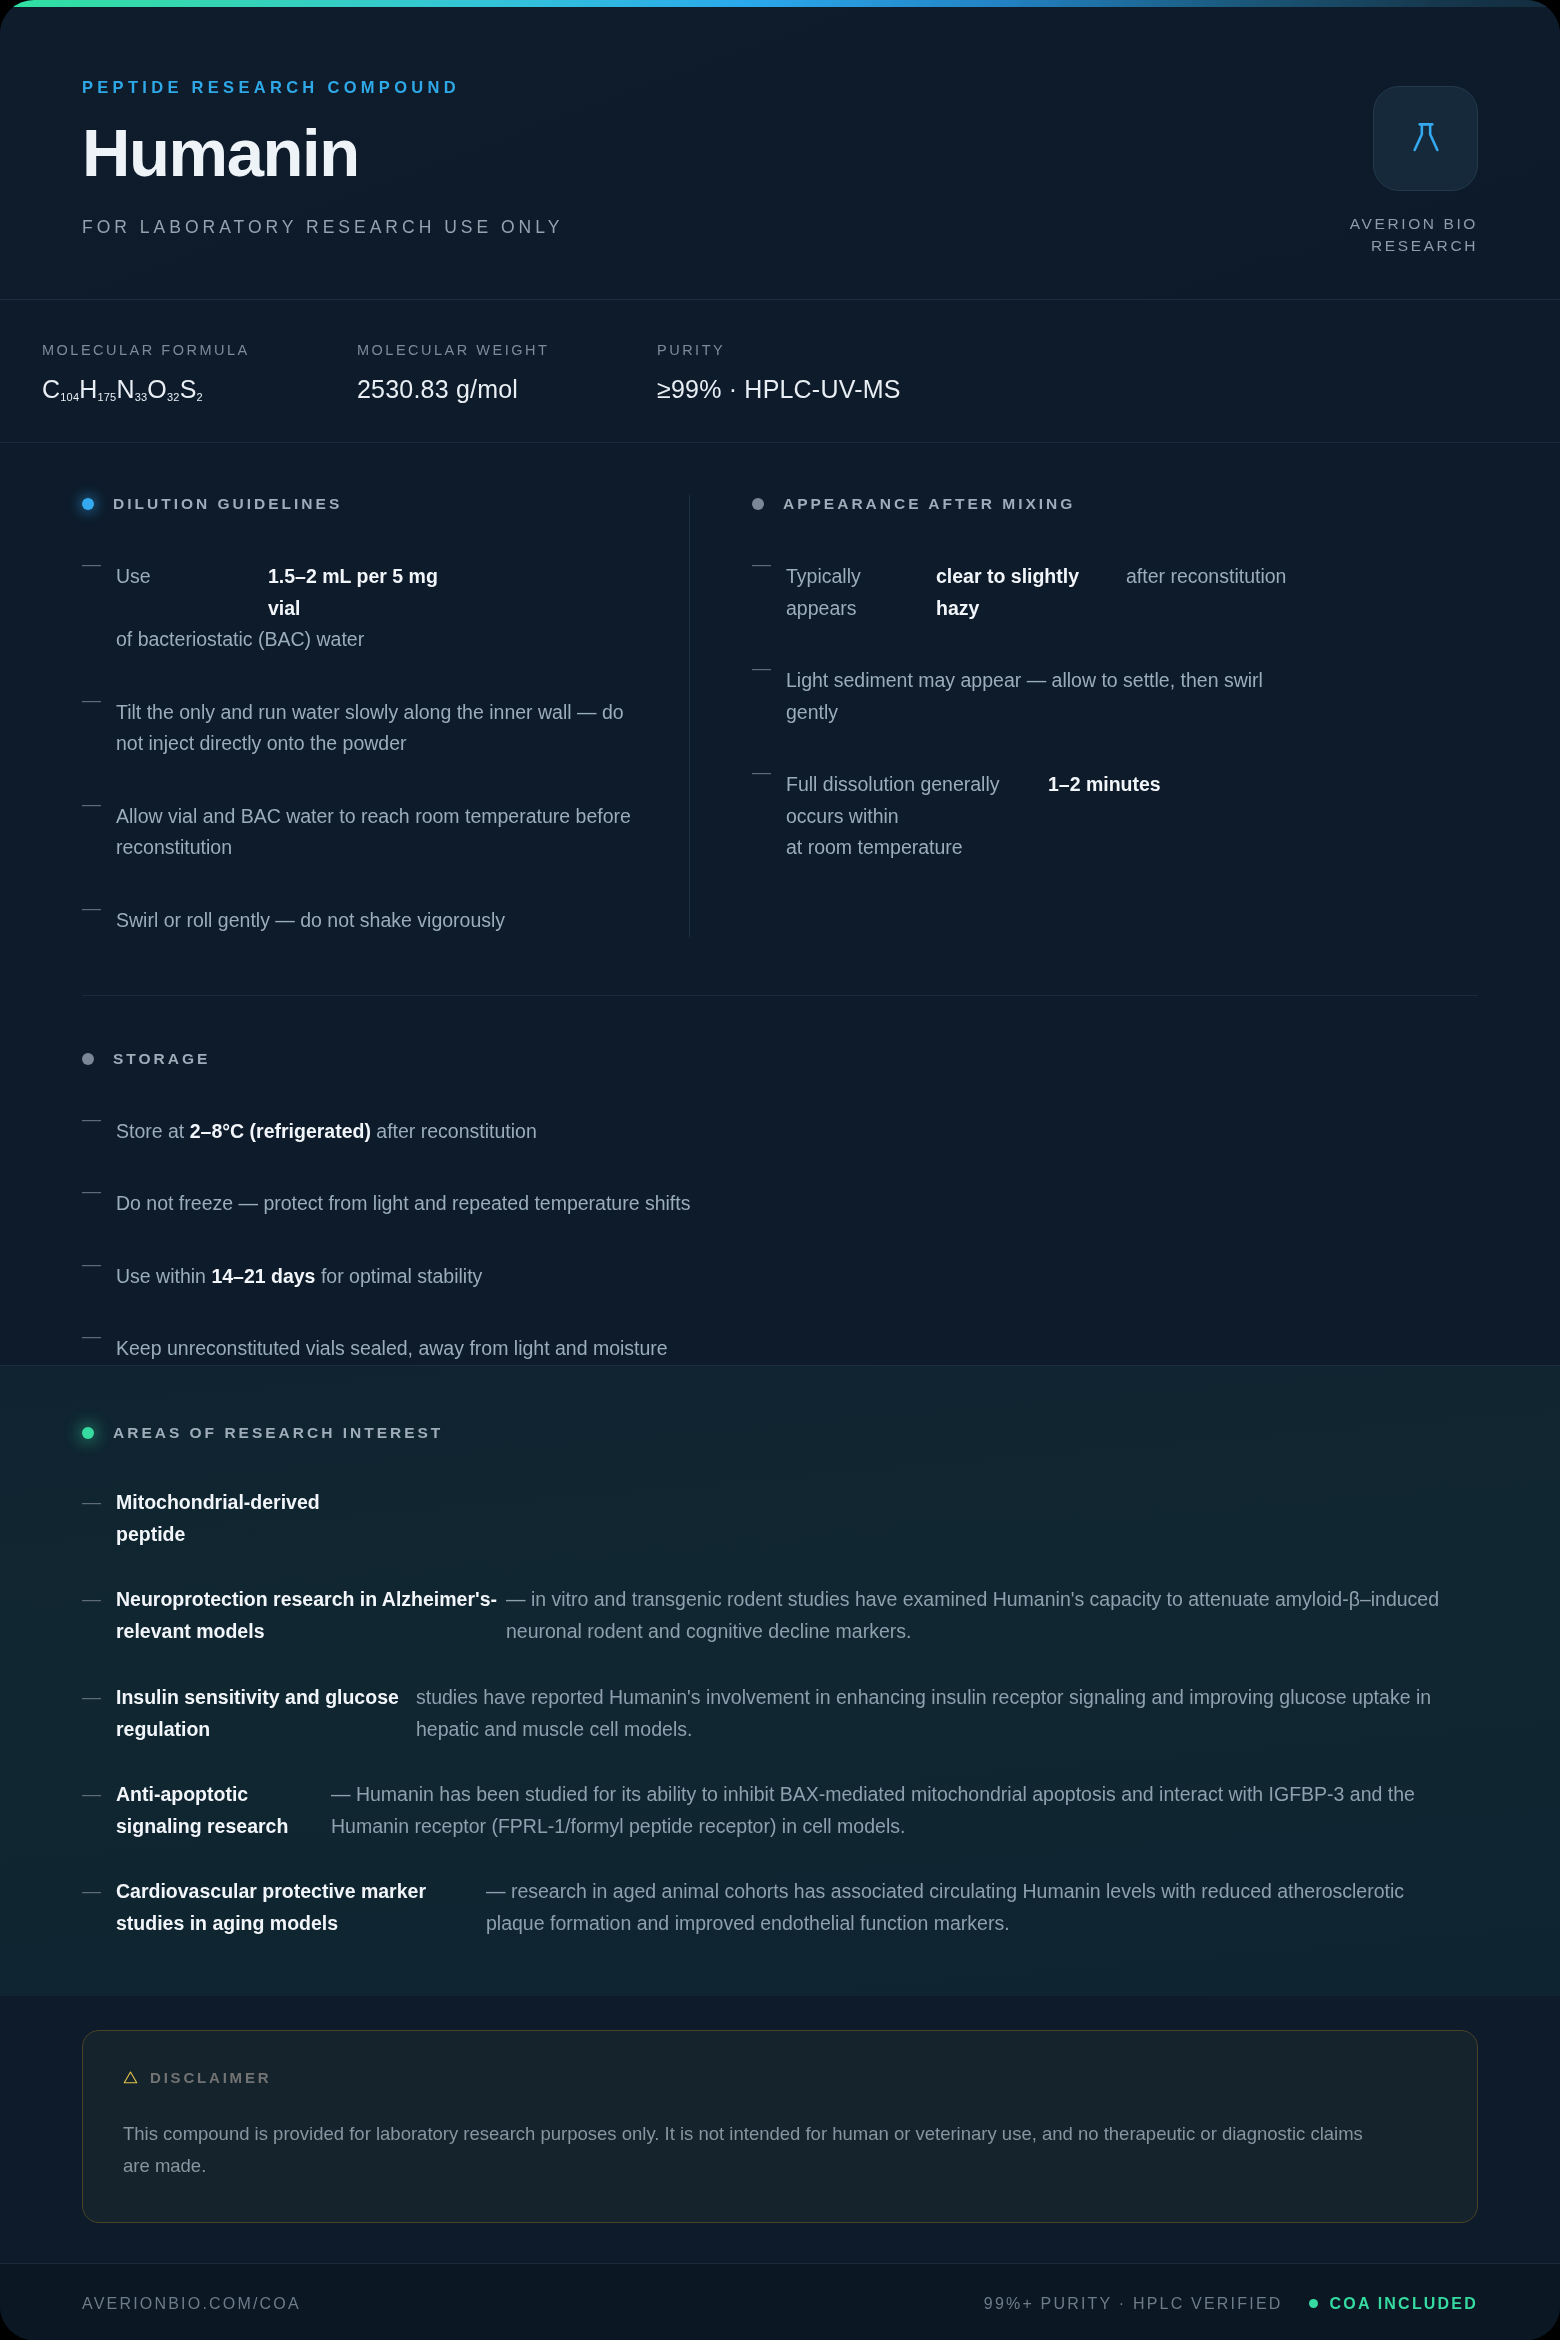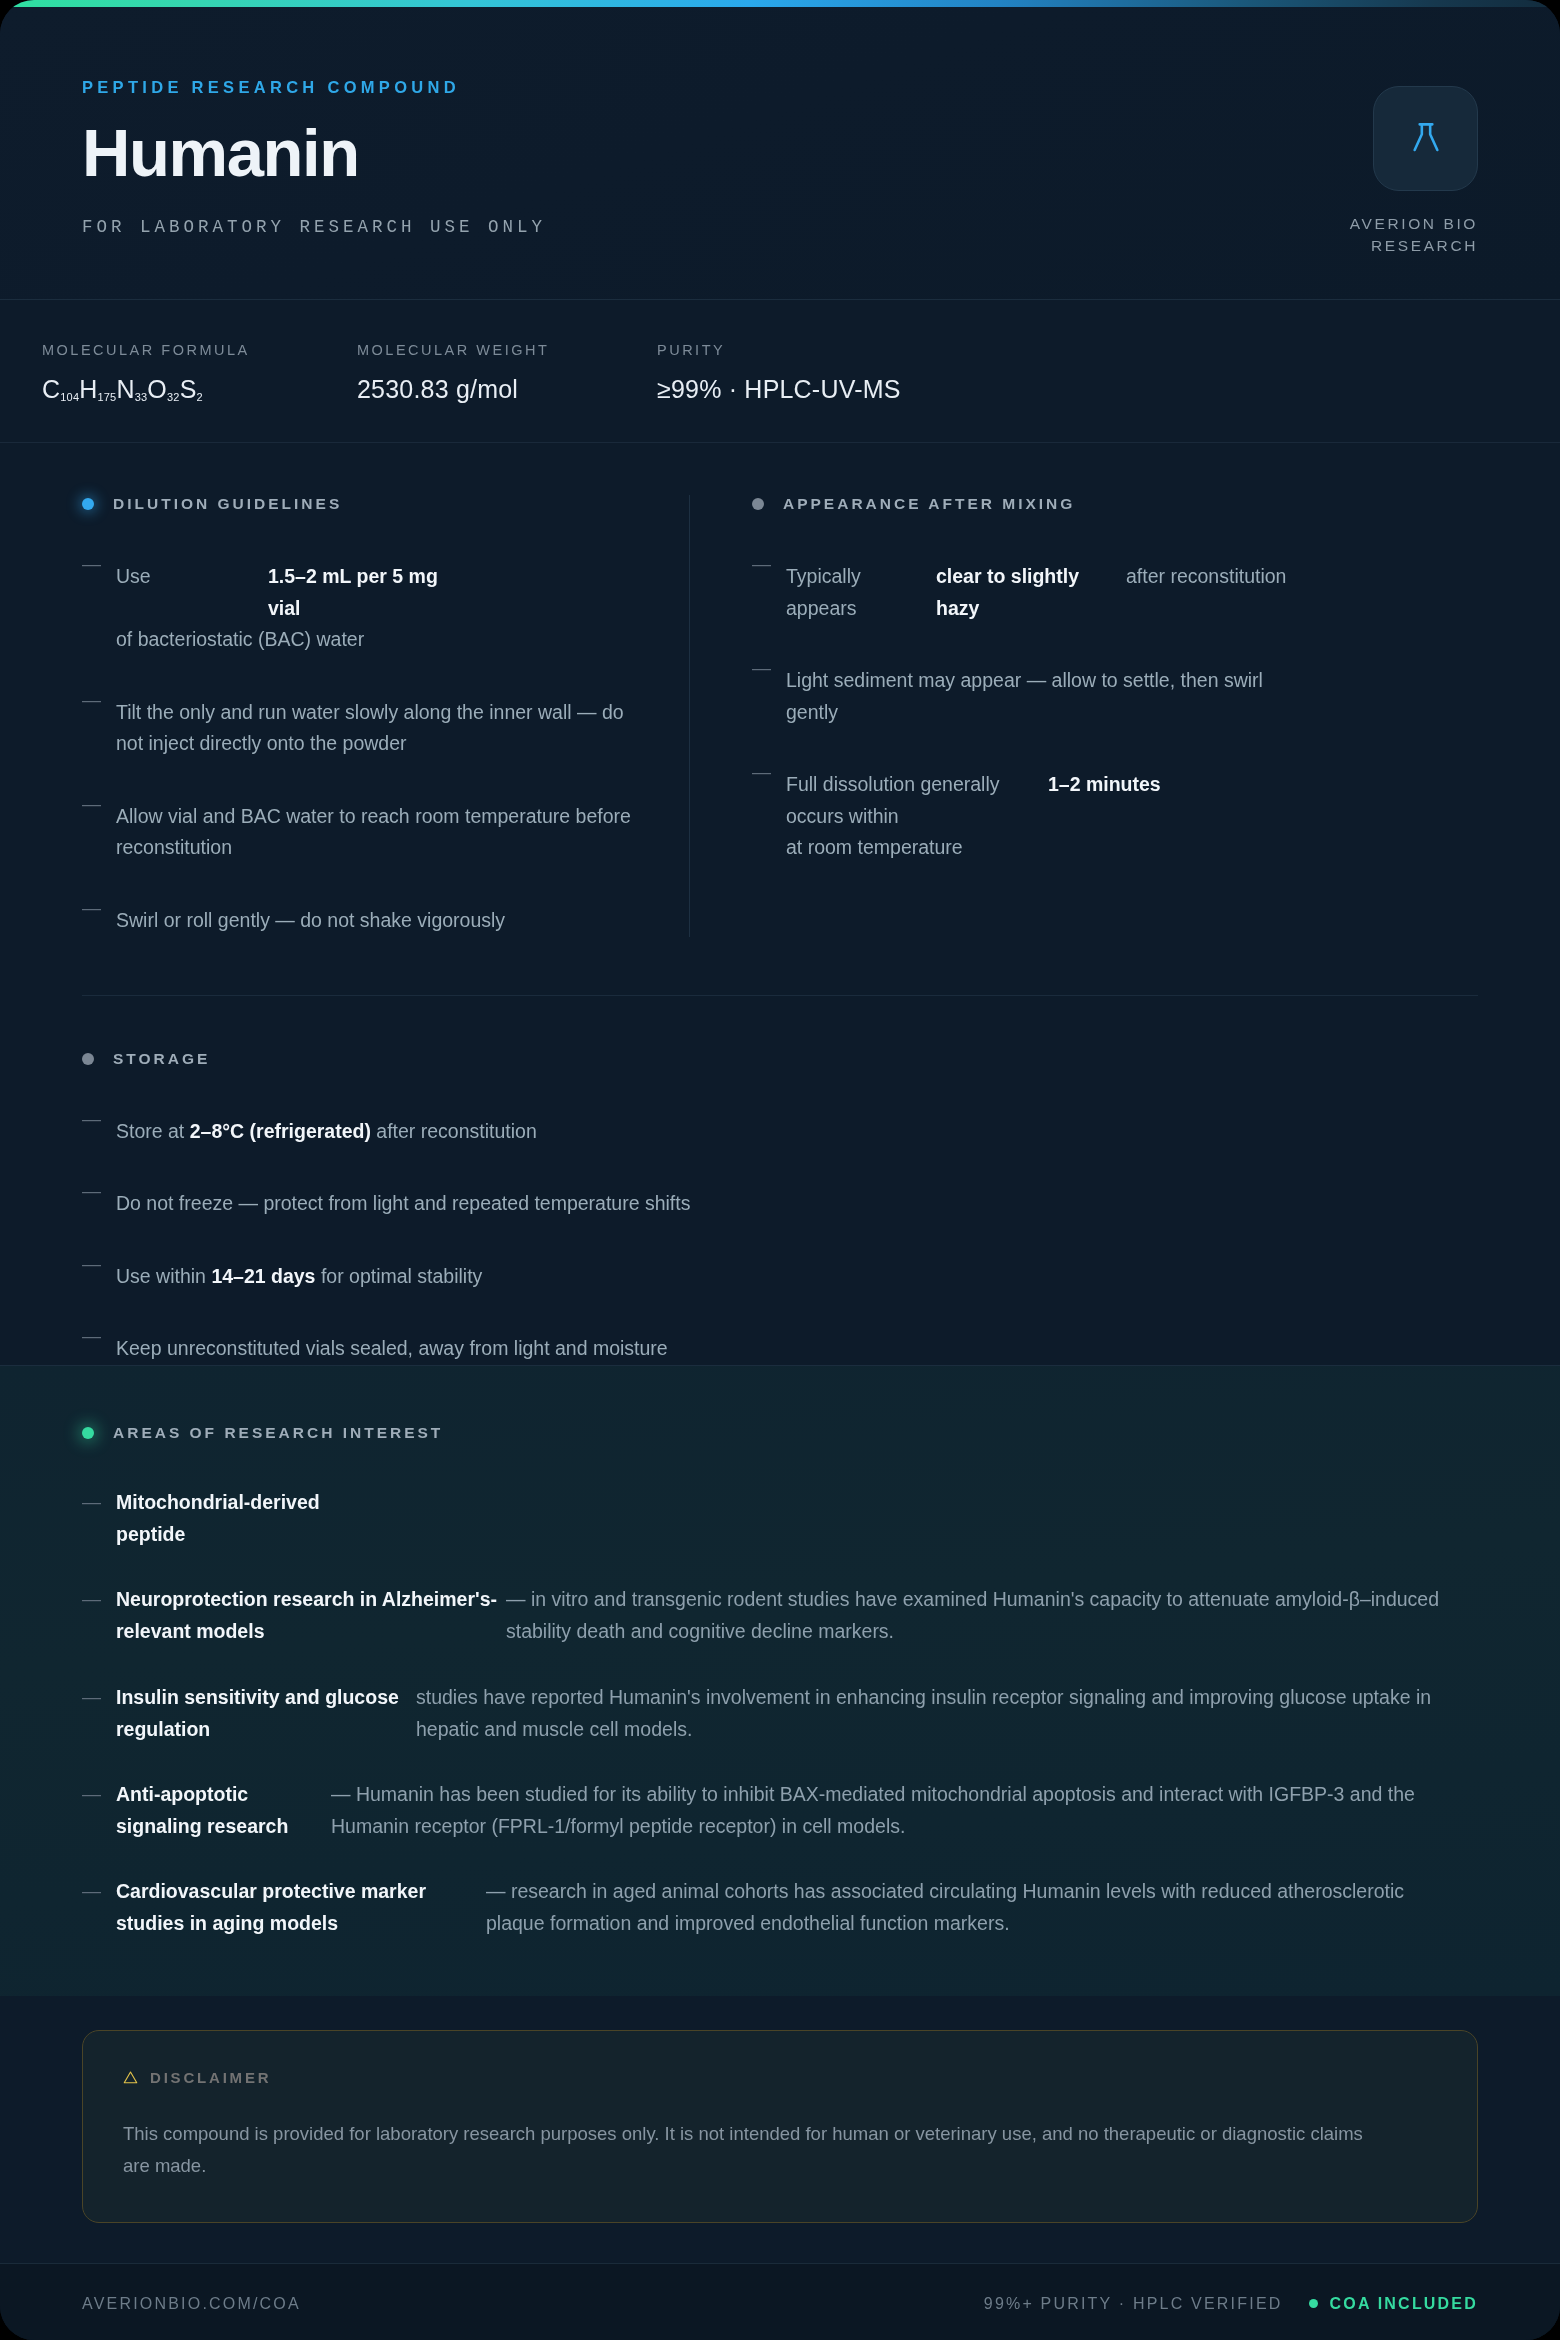--- a/index.html
+++ b/index.html
@@ -40,21 +40,21 @@
   .eyebrow {
     font-size:16.5px; letter-spacing:4.3px; font-weight:600;
     color:#2fa8e8; text-transform:uppercase;
   }
   .title {
     font-size:67px; font-weight:700; color:#eef3f8;
     letter-spacing:-1.4px; margin-top:22px; line-height:1.0;
   }
   .subtitle {
     margin-top:31px; font-size:17.5px; letter-spacing:4.0px;
-    color:#94a3ae; text-transform:uppercase; font-weight:400;font-family:Liberation Mono, monospace;
+    color:#94a3ae; text-transform:uppercase; font-weight:400;
   }
 
   .brand { text-align:right; padding-top:16px; }
   .brand-mark {
     width:105px; height:105px; margin-left:auto;
     border-radius:26px;
     background:#16293a;
     border:1px solid #23394c;
     display:flex; align-items:center; justify-content:center;
   }
@@ -343,21 +343,21 @@
         <div class="ritem">
           <div class="rdash">—</div>
           <div class="rbody">
             <div class="rterm rt-1">Mitochondrial-derived peptide</div>
           </div>
         </div>
         <div class="ritem">
           <div class="rdash">—</div>
           <div class="rbody">
             <div class="rterm rt-2">Neuroprotection research in Alzheimer's-relevant models</div>
-            <div class="rdesc rd-2">— in vitro and transgenic rodent studies have examined Humanin's capacity to attenuate amyloid-β–induced stability death and cognitive decline markers.</div>
+            <div class="rdesc rd-2">— in vitro and transgenic rodent studies have examined Humanin's capacity to attenuate amyloid-β–induced neuronal rodent and cognitive decline markers.</div>
           </div>
         </div>
         <div class="ritem">
           <div class="rdash">—</div>
           <div class="rbody">
             <div class="rterm rt-3">Insulin sensitivity and glucose regulation</div>
             <div class="rdesc rd-3">studies have reported Humanin's involvement in enhancing insulin receptor signaling and improving glucose uptake in hepatic and muscle cell models.</div>
           </div>
         </div>
         <div class="ritem">

